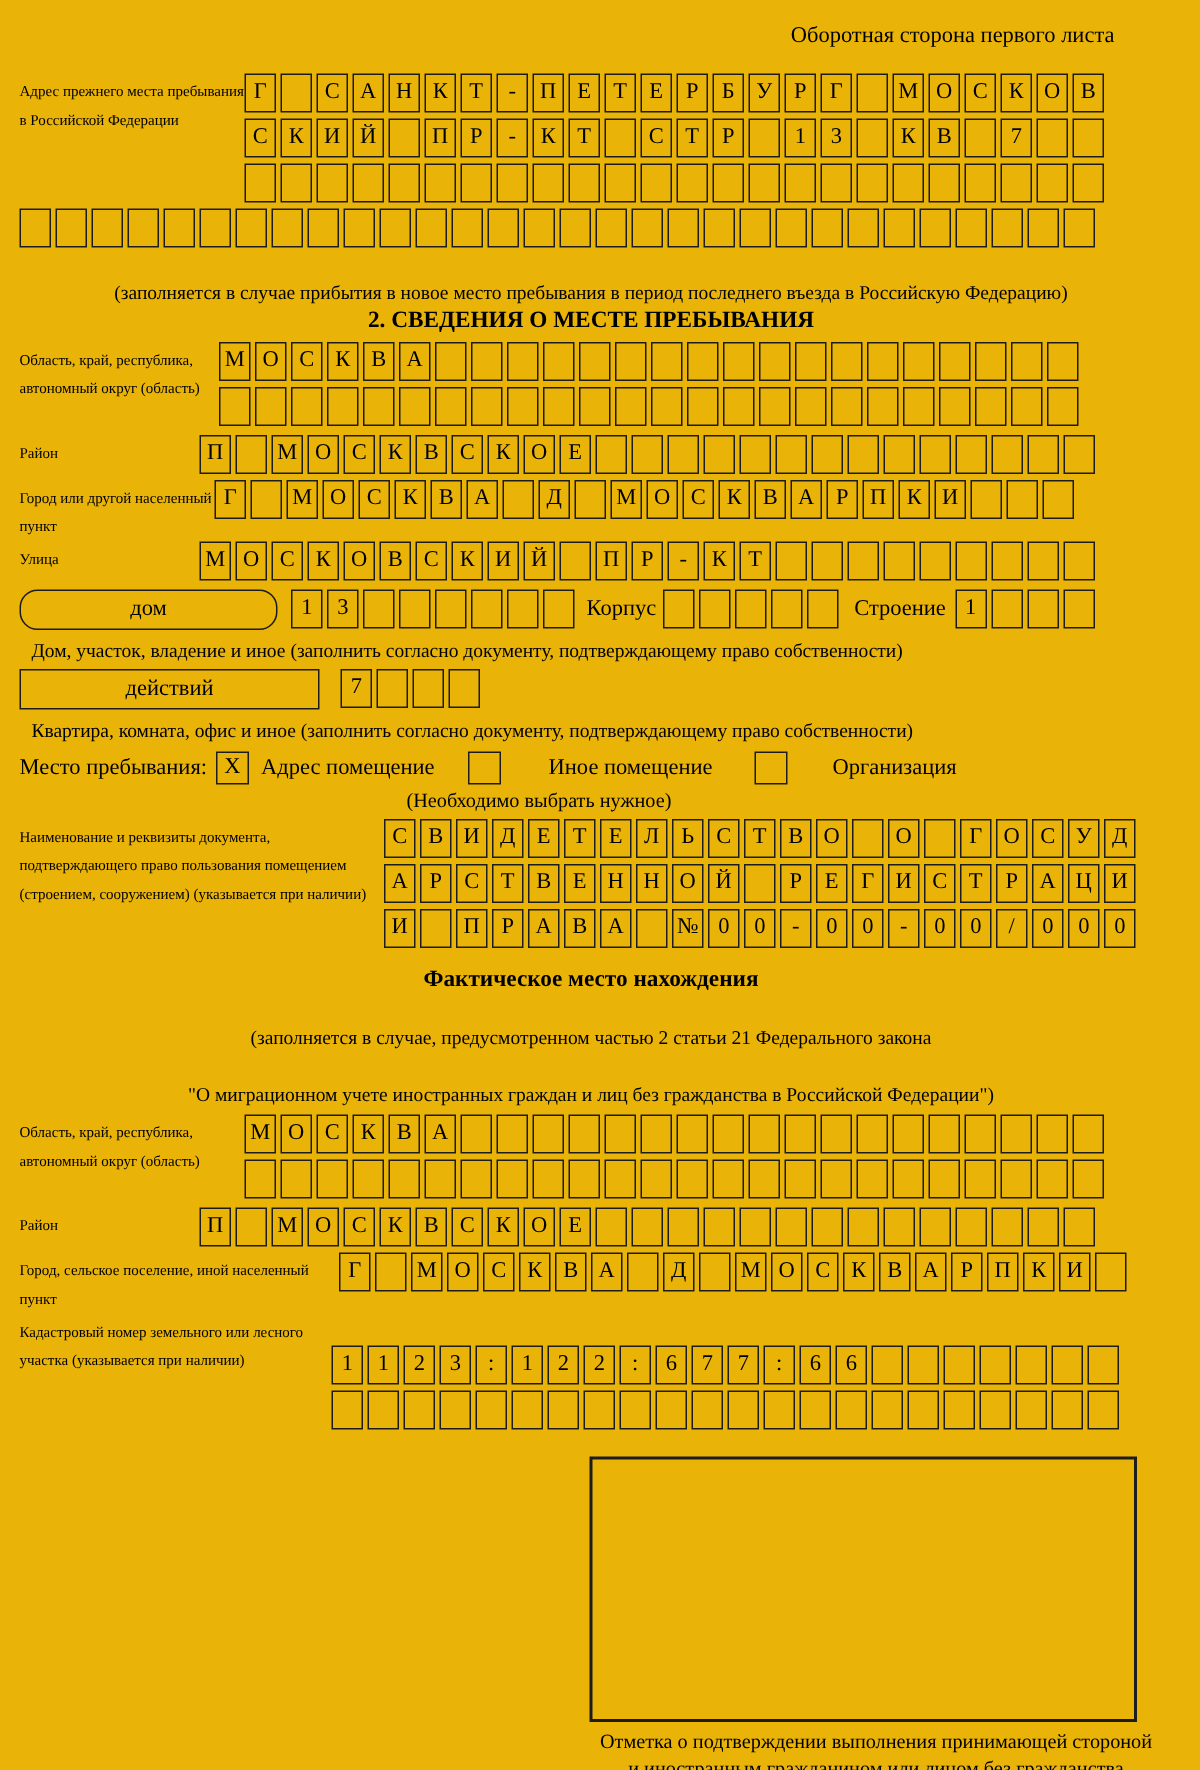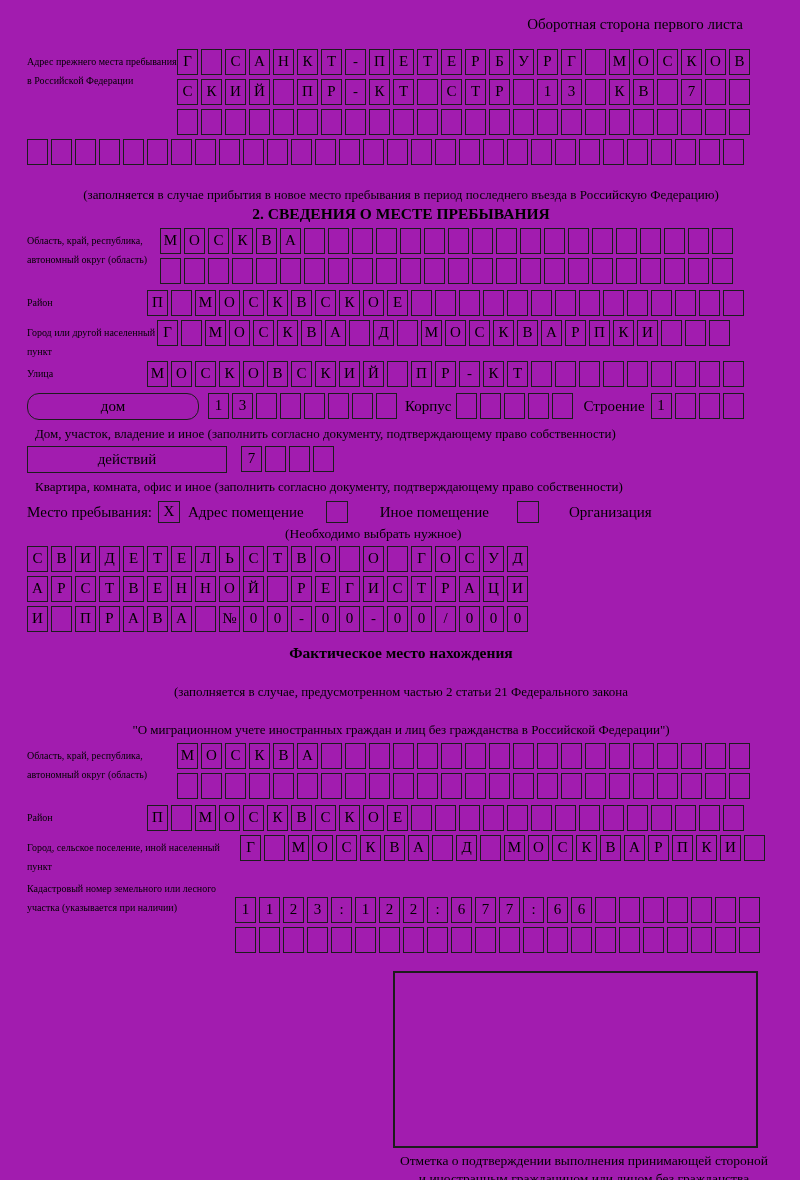--- a/index.html
+++ b/index.html
@@ -1,19 +1,19 @@
 <!DOCTYPE html>
 <html><head>
 <meta charset="utf-8">
 <style>
   * { margin:0; padding:0; box-sizing:border-box; }
   html,body { background:#ffffff; }
   .page {
-    width:800px; height:1180px; background:#a21caf; color:#000;
-    padding:16px 25px 0 27px; position:relative; overflow:hidden;
+    width:800px; height:1180px; background:#eab308; color:#000;
+    padding:16px 25px 0 13px; position:relative; overflow:hidden;
     font-family:"Liberation Serif","DejaVu Serif",serif;
   }
   .header-note { text-align:right; font-size:15px; padding-right:32px; margin-bottom:16px; }
   .field { display:flex; align-items:flex-start; }
   .flabel { font-size:10px; line-height:19px; flex:none; padding-top:3px; }
   .w150 { width:150px; } .w130 { width:133px; } .w120 { width:120px; }
   .w125 { width:130px; } .w240 { width:243px; } .w210 { width:213px; } .w205 { width:208px; }
   .rows-col { display:flex; flex-direction:column; }
   .cellrow { display:flex; gap:3px; margin-bottom:4px; }
   .cell {
@@ -364,20 +364,21 @@
     <span class="cbx" style="margin-left:6px;">X</span>
     <span style="margin-left:8px;">Адрес помещение</span>
     <span class="cbx" style="margin-left:22px;"></span>
     <span style="margin-left:32px;">Иное помещение</span>
     <span class="cbx" style="margin-left:28px;"></span>
     <span style="margin-left:30px;">Организация</span>
   </div>
   <div class="note-small" style="margin-left:258px;">(Необходимо выбрать нужное)</div>
 
   <div class="field mt4">
+    <div class="flabel w240">Наименование и реквизиты документа, подтверждающего право пользования помещением (строением, сооружением) (указывается при наличии)</div>
     <div class="rows-col">
       <div class="cellrow">
           <span class="cell">С</span>
           <span class="cell">В</span>
           <span class="cell">И</span>
           <span class="cell">Д</span>
           <span class="cell">Е</span>
           <span class="cell">Т</span>
           <span class="cell">Е</span>
           <span class="cell">Л</span>

